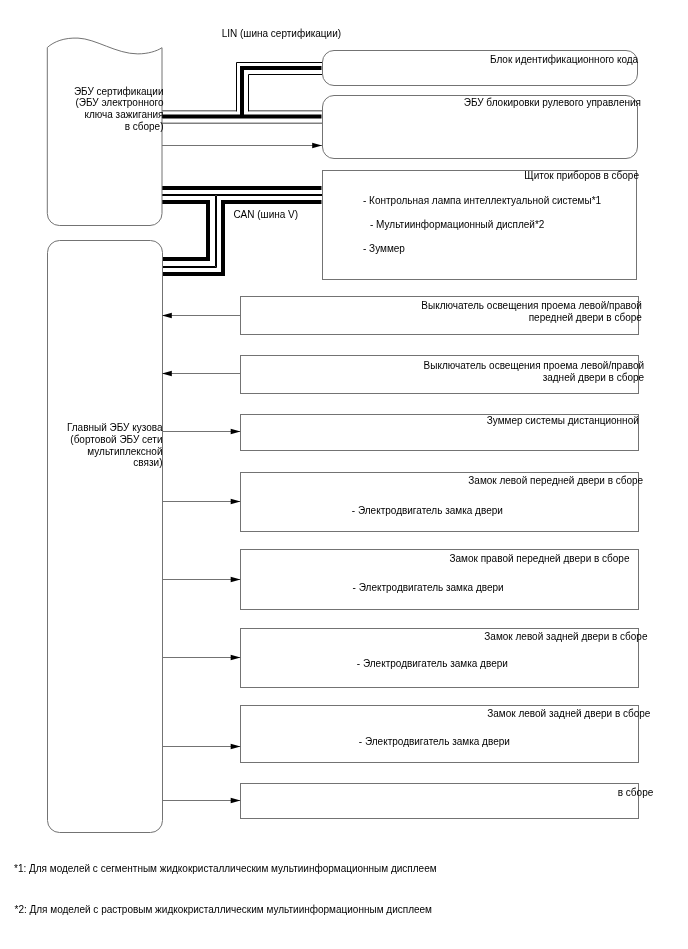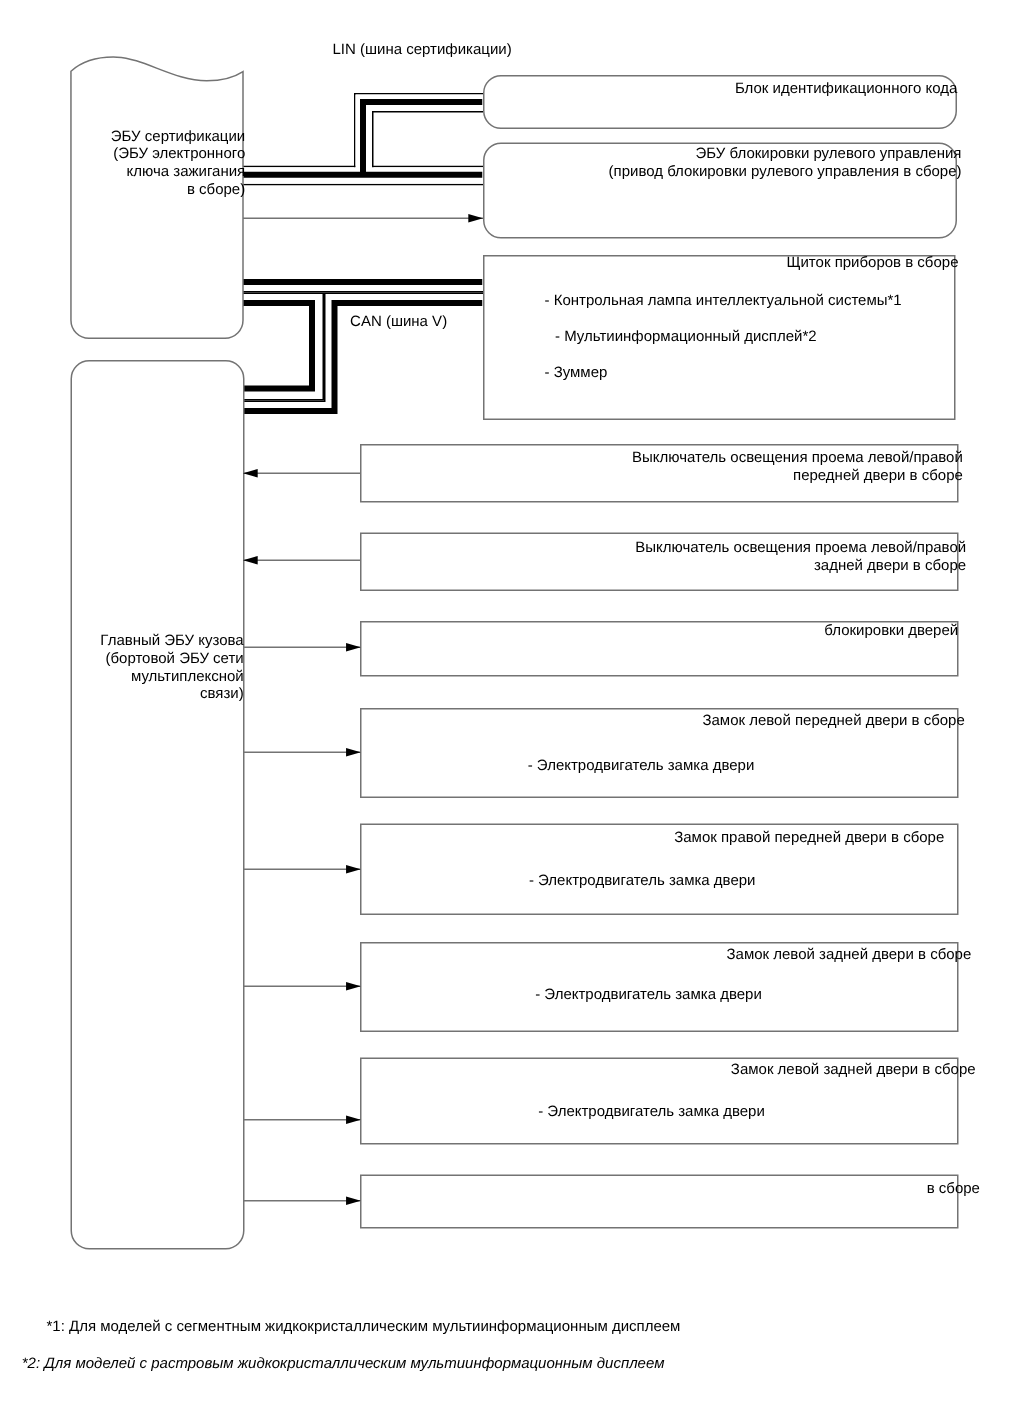--- a/index.html
+++ b/index.html
@@ -66,33 +66,33 @@
   <polygon points="240.5,746.5 230.7,743.7 230.7,749.3" fill="#000"></polygon>
   <line x1="162.0" y1="800.5" x2="240.5" y2="800.5" stroke="#737373" stroke-width="1.0"></line>
   <polygon points="240.5,800.5 230.7,797.7 230.7,803.3" fill="#000"></polygon>
   </svg>
   <div id="labels">
   <div class="txt ctr" style="left:48.8px;top:85.77px;width:114.7px;line-height:11.65px"><div>ЭБУ сертификации</div><div>(ЭБУ электронного</div><div>ключа зажигания</div><div>в сборе)</div></div>
       <div class="txt ctr" style="left:47.8px;top:422px;width:114.7px;line-height:11.8px"><div>Главный ЭБУ кузова</div><div>(бортовой ЭБУ сети</div><div>мультиплексной</div><div>связи)</div></div>
       <div class="txt" style="left:195.7px;top:28.4px;line-height:12.0px;margin-left:26px;">LIN (шина сертификации)</div>
       <div class="txt" style="left:233.4px;top:209.1px;line-height:12.0px;">CAN (шина V)</div>
       <div class="txt ctr" style="left:323.2px;top:54.04px;width:315.0px;line-height:11.9px"><div>Блок идентификационного кода</div></div>
-      <div class="txt ctr" style="left:326.0px;top:97.45px;width:315.0px;line-height:11.9px"><div>ЭБУ блокировки рулевого управления</div><div>(привод блокировки рулевого управления в сборе)</div></div>
+      <div class="txt ctr" style="left:326.0px;top:97.45px;width:315.0px;line-height:11.9px"><div>ЭБУ блокировки рулевого управления</div></div>
       <div class="txt ctr" style="left:324.5px;top:170.19px;width:314.5px;line-height:12.0px"><div>Щиток приборов в сборе</div></div>
       <div class="txt" style="left:363.0px;top:195.2px;line-height:12.0px;">- Контрольная лампа интеллектуальной системы*1</div>
       <div class="txt" style="left:370px;top:219.1px;line-height:12.0px;">- Мультиинформационный дисплей*2</div>
       <div class="txt" style="left:363.0px;top:243.1px;line-height:12.0px;">- Зуммер</div>
       <div class="txt ctr" style="left:244.4px;top:300.09px;width:397.5px;line-height:12.0px"><div>Выключатель освещения проема левой/правой</div><div>передней двери в сборе</div></div>
       <div class="txt ctr" style="left:246.6px;top:360.09px;width:397.5px;line-height:12.0px"><div>Выключатель освещения проема левой/правой</div><div>задней двери в сборе</div></div>
-      <div class="txt ctr" style="left:241.3px;top:415.19px;width:397.5px;line-height:12.0px"><div>блокировки дверей</div></div>
+      <div class="txt ctr" style="left:241.3px;top:415.19px;width:397.5px;line-height:12.0px"><div>Зуммер системы дистанционной</div></div>
       <div class="txt ctr" style="left:245.7px;top:475.30px;width:397.5px;line-height:12.0px"><div>Замок левой передней двери в сборе</div></div>
       <div class="txt" style="left:351.8px;top:504.5px;line-height:12.0px;">- Электродвигатель замка двери</div>
       <div class="txt ctr" style="left:232px;top:552.80px;width:397.5px;line-height:12.0px"><div>Замок правой передней двери в сборе</div></div>
       <div class="txt" style="left:352.6px;top:582.3px;line-height:12.0px;">- Электродвигатель замка двери</div>
       <div class="txt ctr" style="left:250.0px;top:630.60px;width:397.5px;line-height:12.0px"><div>Замок левой задней двери в сборе</div></div>
       <div class="txt" style="left:356.8px;top:657.8px;line-height:12.0px;">- Электродвигатель замка двери</div>
       <div class="txt ctr" style="left:252.9px;top:707.50px;width:397.5px;line-height:12.0px"><div>Замок левой задней двери в сборе</div></div>
       <div class="txt" style="left:358.8px;top:735.8px;line-height:12.0px;">- Электродвигатель замка двери</div>
       <div class="txt ctr" style="left:255.8px;top:787.00px;width:397.5px;line-height:12.0px"><div>в сборе</div></div>
-      <div class="txt" style="left:31px;top:862.9px;line-height:12.0px;margin-top:16px;">*1: Для моделей с сегментным жидкокристаллическим мультиинформационным дисплеем</div>
-      <div class="txt" style="left:14.5px;top:904.1px;line-height:12.0px;font-style:italic;">*2: Для моделей с растровым жидкокристаллическим мультиинформационным дисплеем</div>
+      <div class="txt" style="left:14px;top:862.9px;line-height:12.0px;">*1: Для моделей с сегментным жидкокристаллическим мультиинформационным дисплеем</div>
+      <div class="txt" style="left:14.5px;top:904.1px;line-height:12.0px;">*2: Для моделей с растровым жидкокристаллическим мультиинформационным дисплеем</div>
   </div>
 </div>
 
 </body></html>

